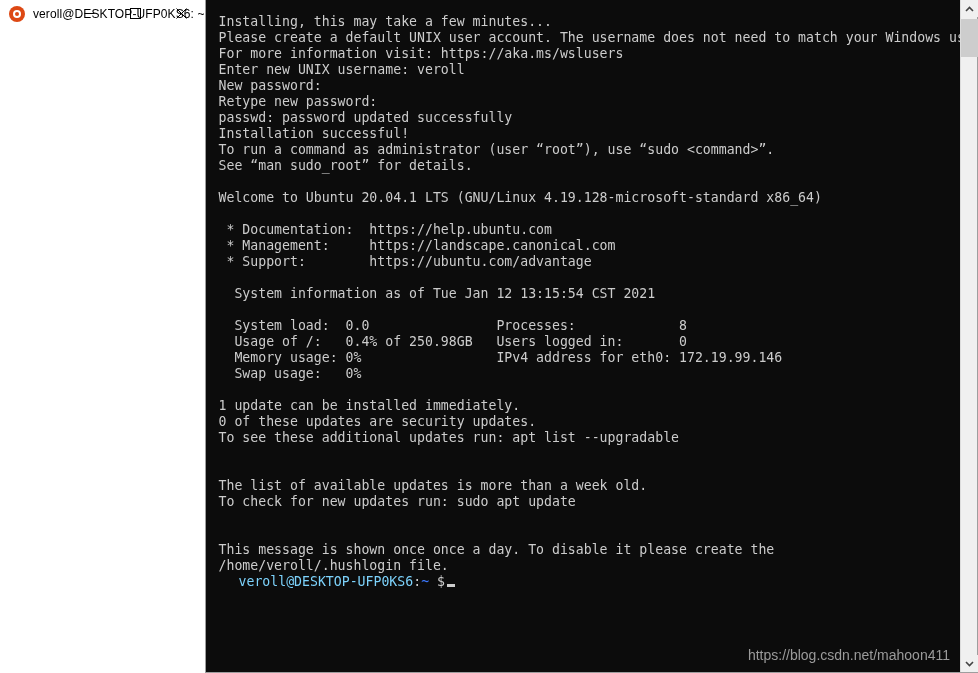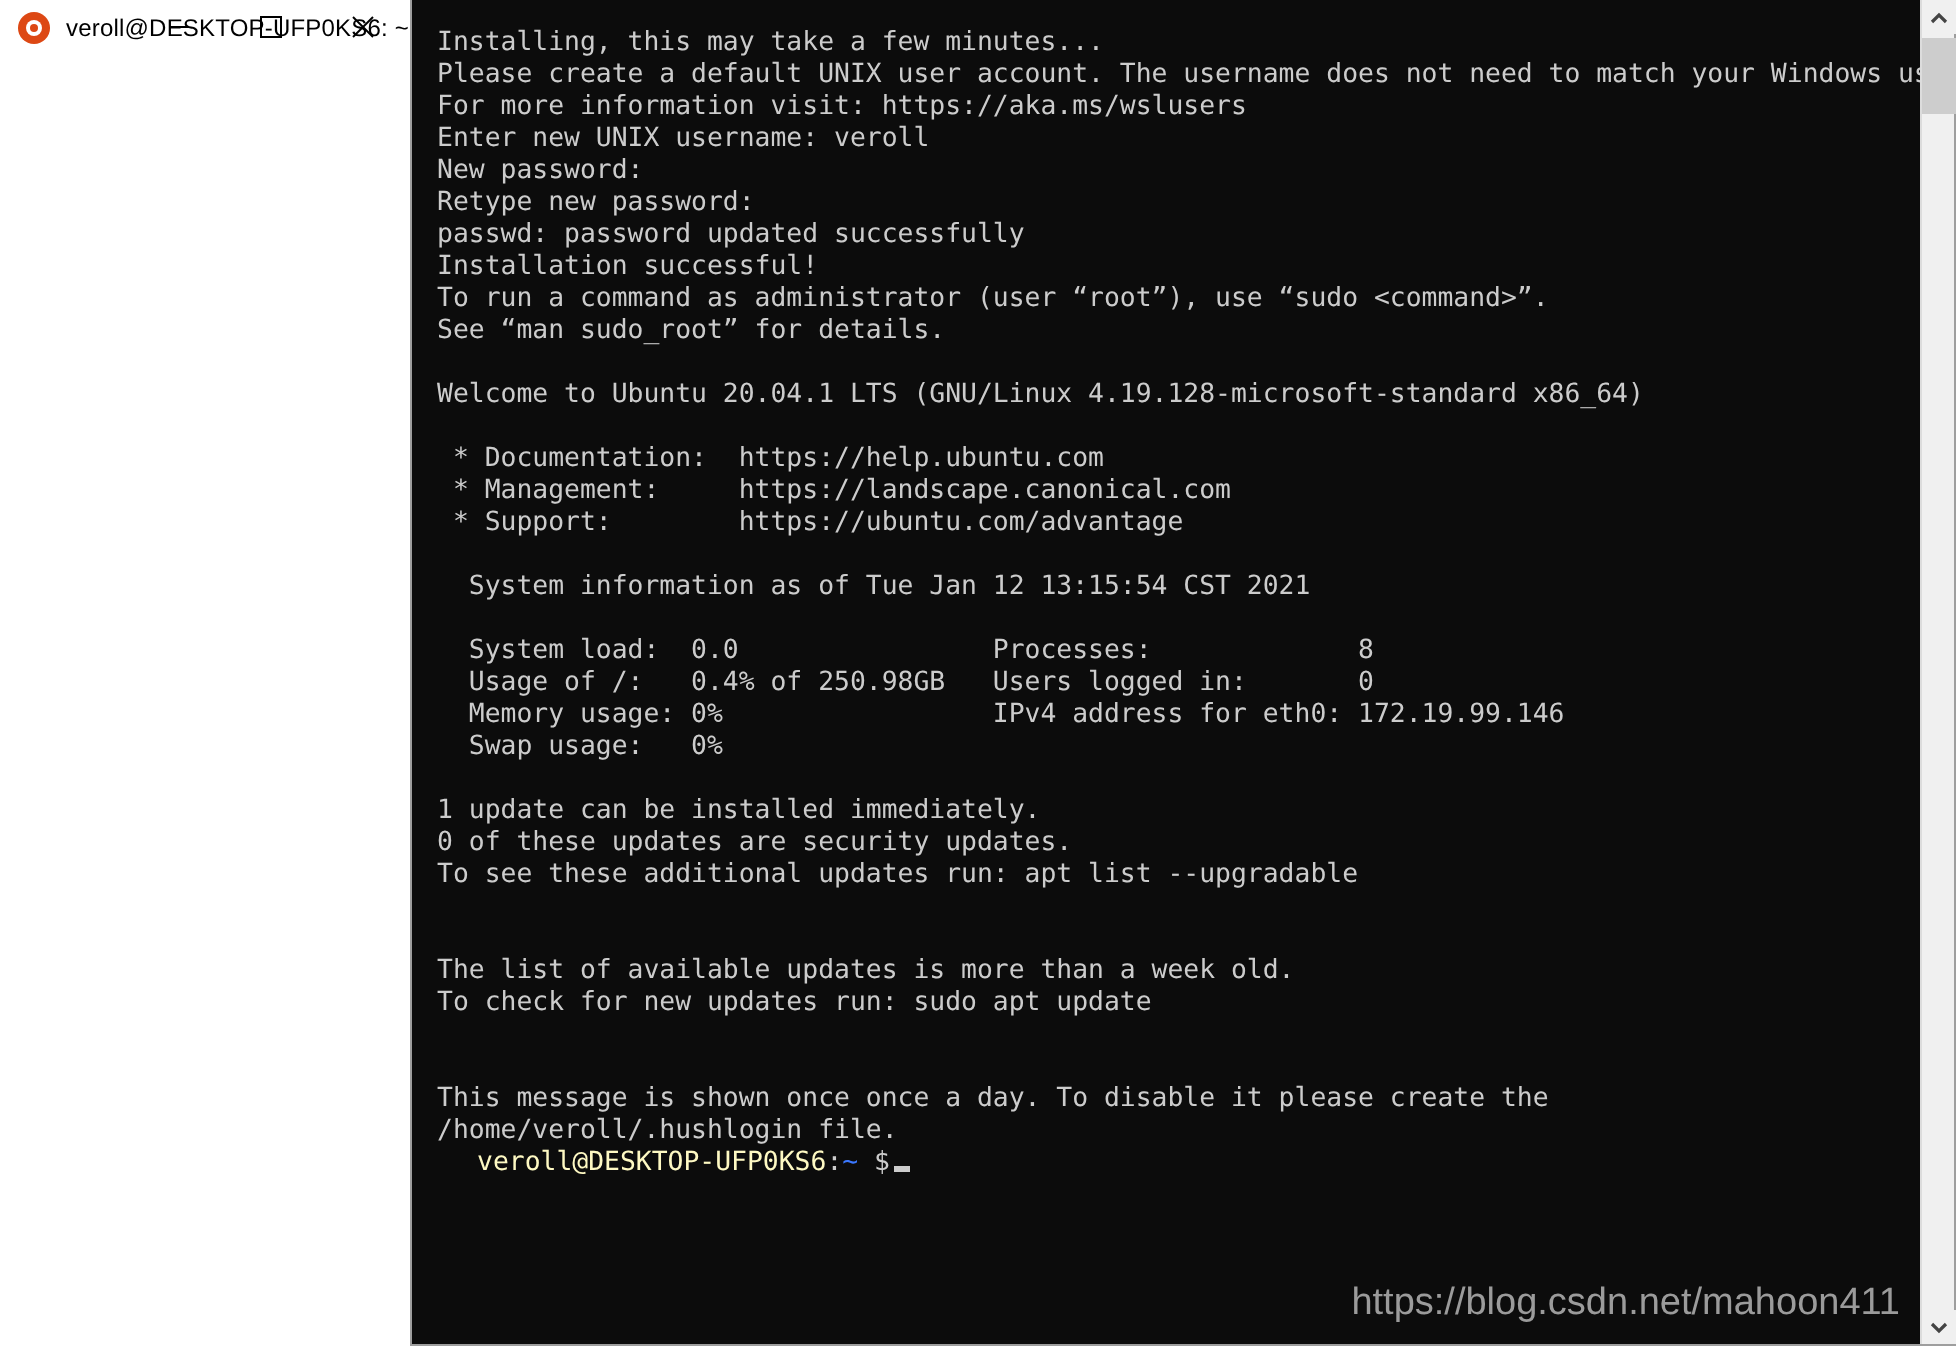--- a/index.html
+++ b/index.html
@@ -105,39 +105,39 @@
     left: 1px;
     top: 2px;
     margin: 12px;
     font-family: "DejaVu Sans Mono", "Liberation Mono", monospace;
     font-size: 13.2px;
     line-height: 16px;
     color: #cccccc;
     white-space: pre;
     letter-spacing: 0px;
   }
-  .g { color: #fef9c3; padding-left: 20px; }
+  .g { color: #7dd3fc; padding-left: 20px; }
   .b { color: #3b78ff; }
   .w { color: #cccccc; }
   .cursor {
     display: inline-block;
     width: 8px;
     height: 3px;
     background: #cccccc;
     vertical-align: -1px;
     margin-left: 2px;
   }
 
   
   .watermark {
     position: absolute;
     right: 10px;
     bottom: 9px;
     font-family: "Liberation Sans", sans-serif;
-    font-size: 19px;
+    font-size: 14px;
     color: #9b9b9b;
     white-space: nowrap;
   }
 
   
   .scrollbar {
     width: 17px;
     flex: 0 0 17px;
     background: #f0f0f0;
     border-left: 1px solid #dcdcdc;

